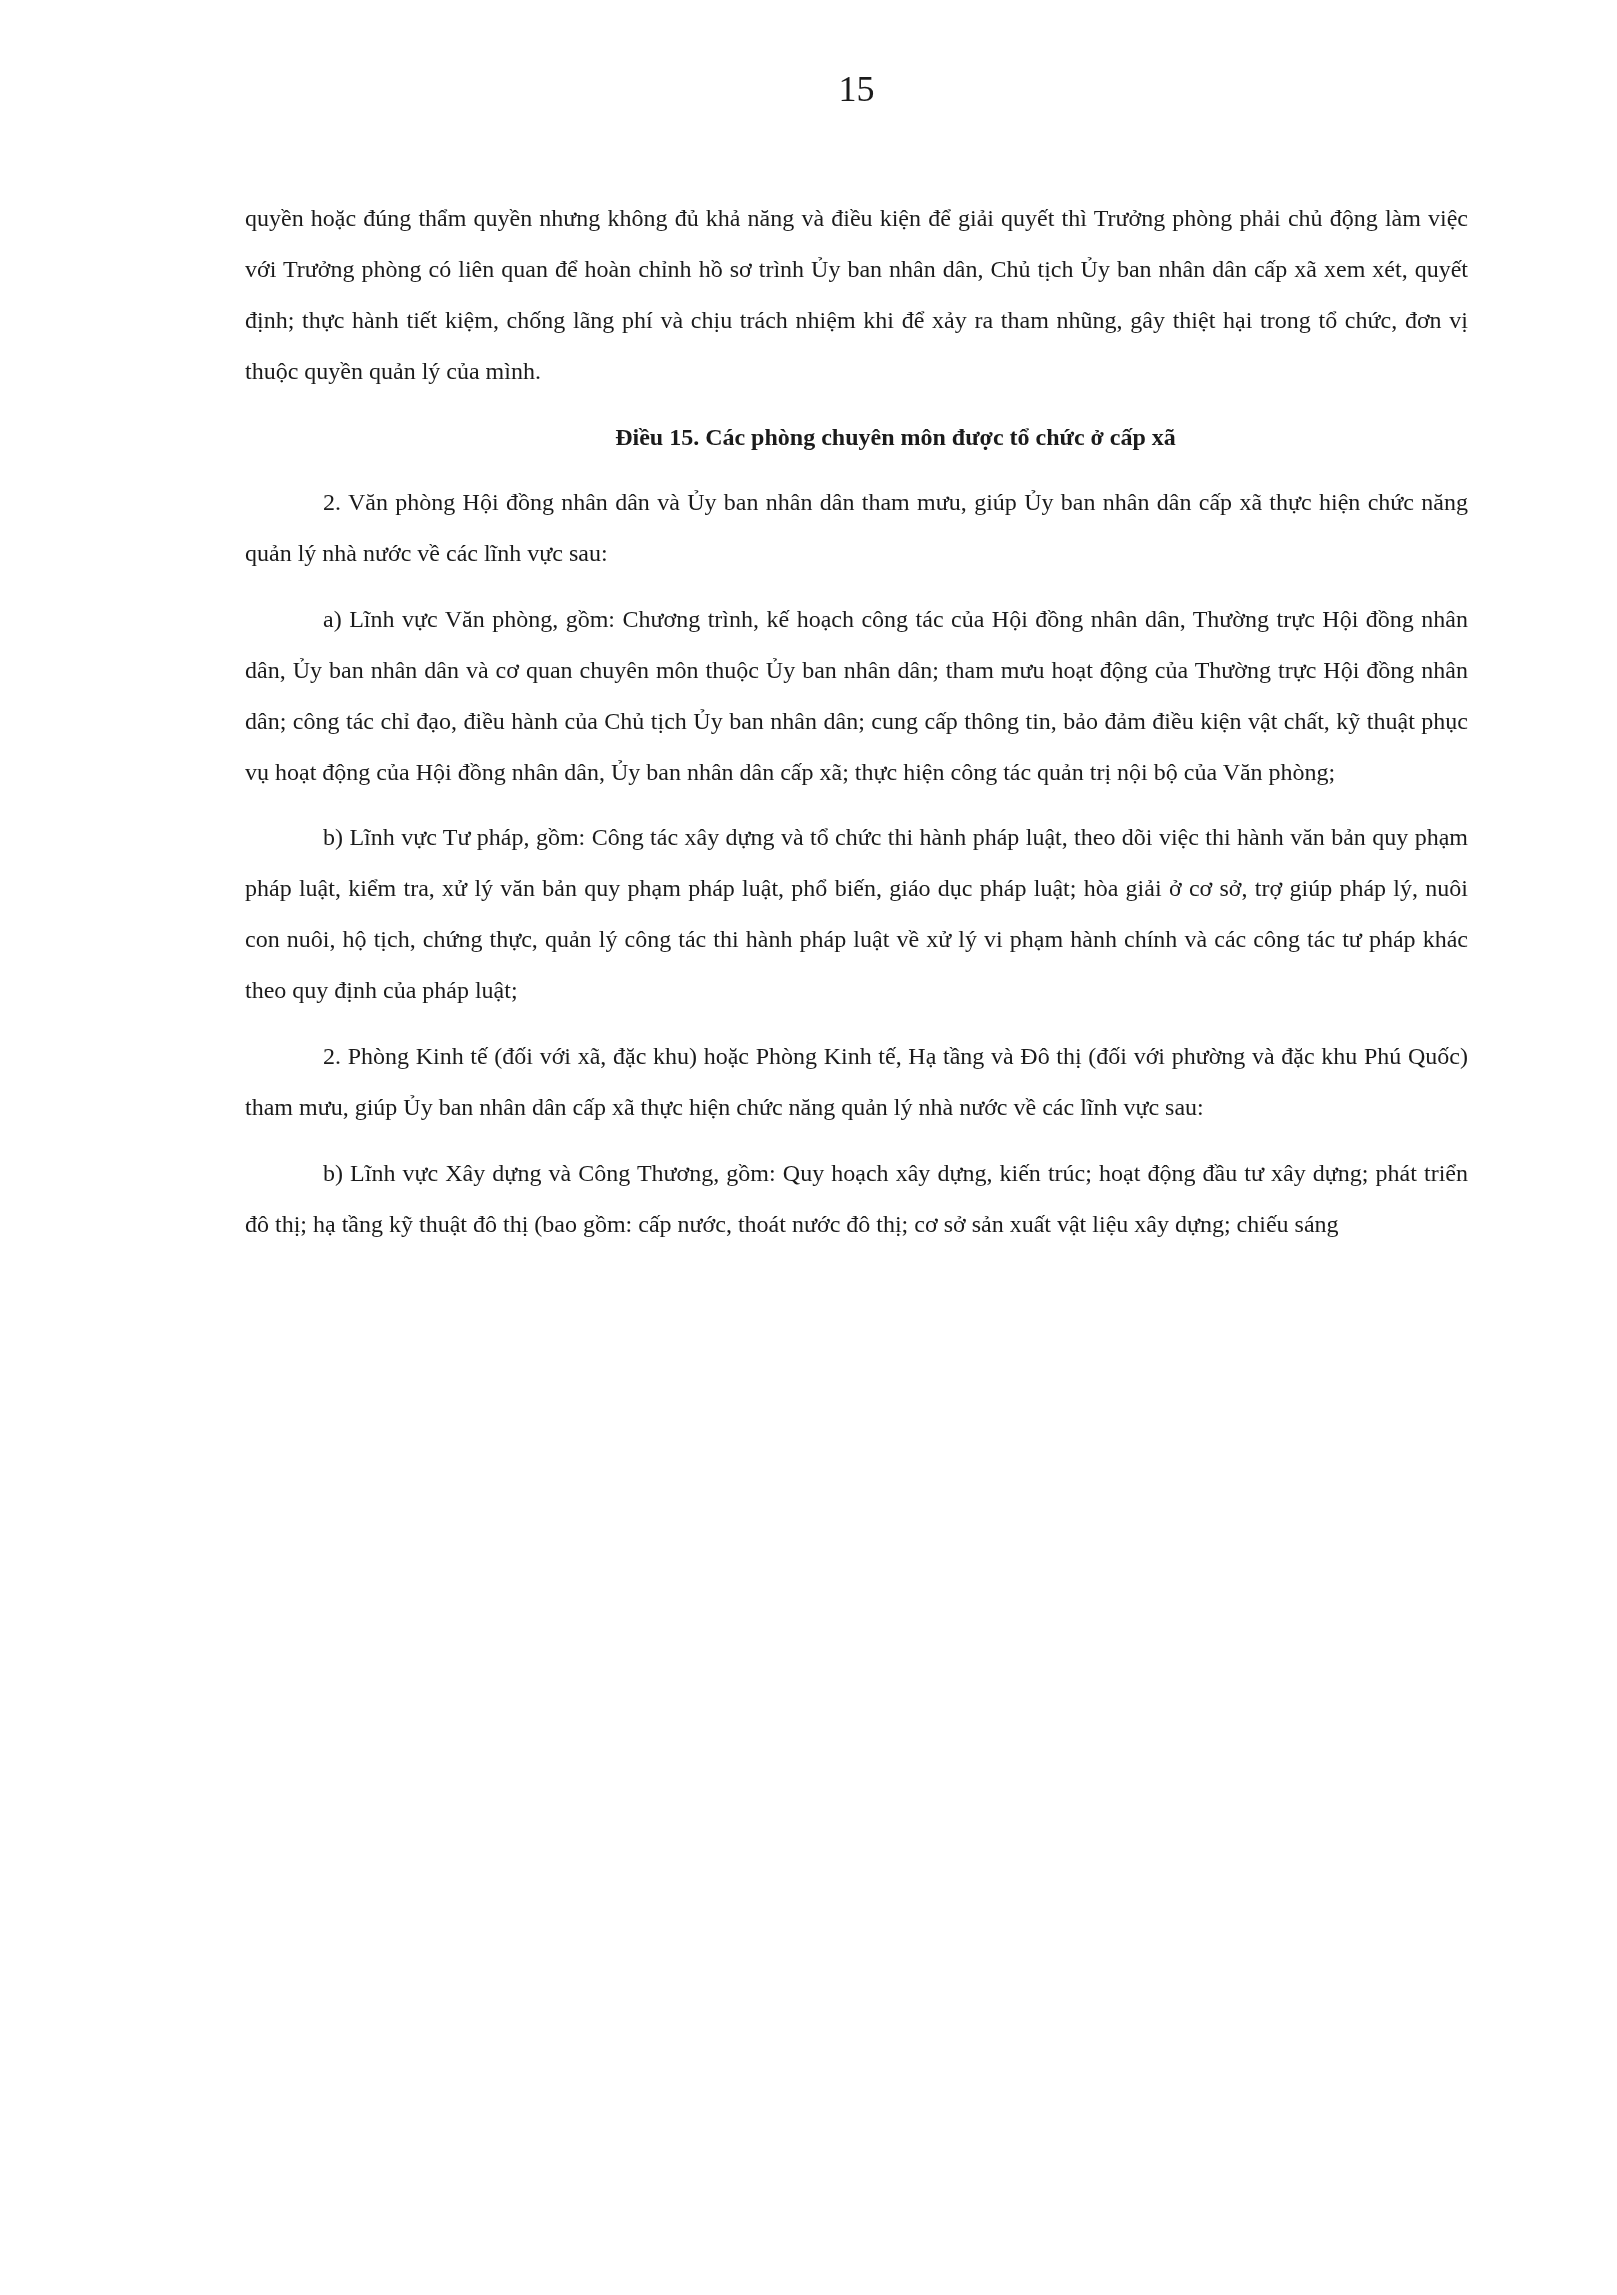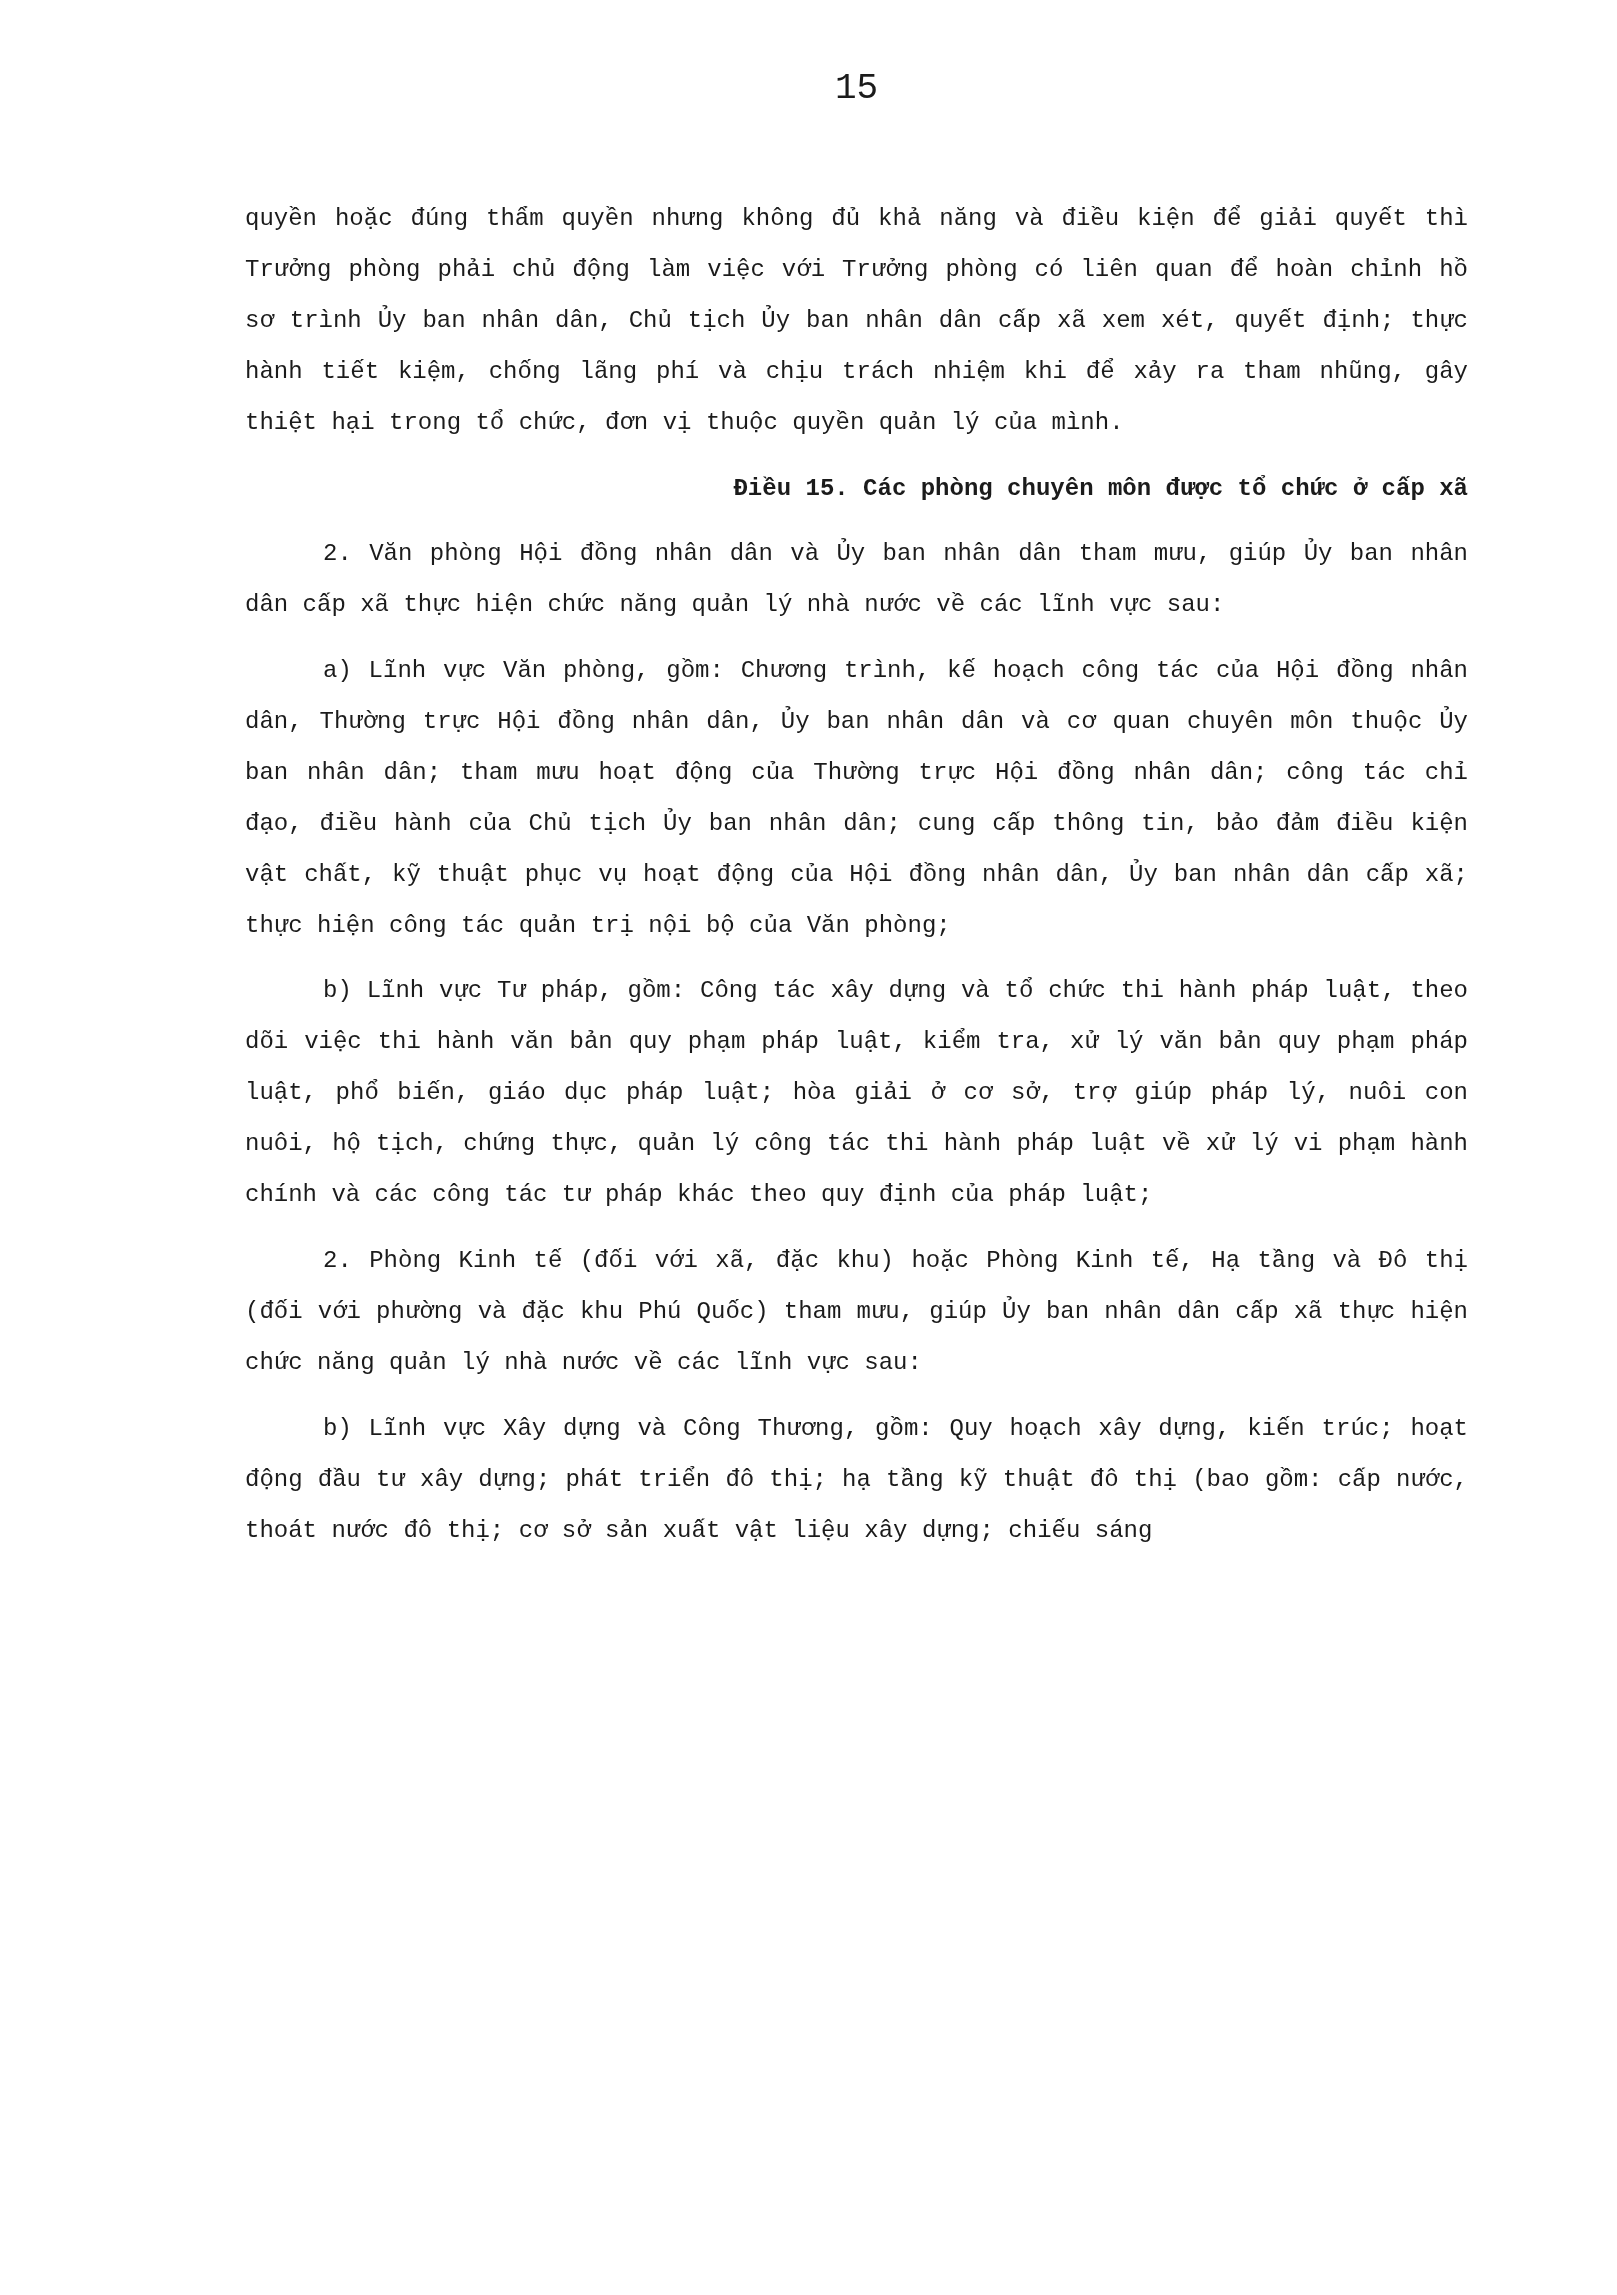--- a/index.html
+++ b/index.html
@@ -6,21 +6,21 @@
     margin: 0;
     padding: 0;
     background: #e8e8e8;
   }
   .page {
     position: relative;
     width: 1618px;
     height: 2295px;
     margin: 0 auto;
     background: #ffffff;
-    font-family: Liberation Mono, monospace;
+    font-family: Liberation Serif, serif;
     color: #1b1b1b;
     overflow: hidden;
   }
   .page-number {
     position: absolute;
     top: 68px;
     left: 245px;
     width: 1223px;
     text-align: center;
     font-size: 36px;
@@ -37,21 +37,21 @@
   }
   .para {
     margin: 0 0 14.6px 0;
     text-indent: 0;
   }
   .para.indent {
     text-indent: 78px;
   }
   .para.heading {
     font-weight: 700;
-    text-align: right;
+    text-align: center;
   }
 </style>
 </head>
 <body>
 
 <div class="page">
   <div class="page-number">15</div>
 
   <div class="content">
     <p class="para">quyền hoặc đúng thẩm quyền nhưng không đủ khả năng và điều kiện để giải quyết thì Trưởng phòng phải chủ động làm việc với Trưởng phòng có liên quan để hoàn chỉnh hồ sơ trình Ủy ban nhân dân, Chủ tịch Ủy ban nhân dân cấp xã xem xét, quyết định; thực hành tiết kiệm, chống lãng phí và chịu trách nhiệm khi để xảy ra tham nhũng, gây thiệt hại trong tổ chức, đơn vị thuộc quyền quản lý của mình.</p>

